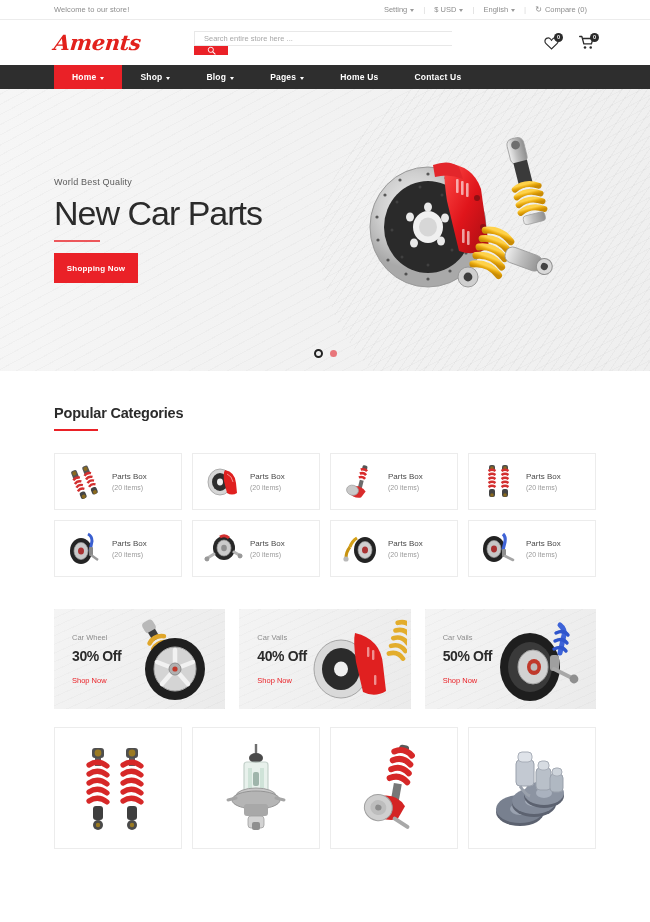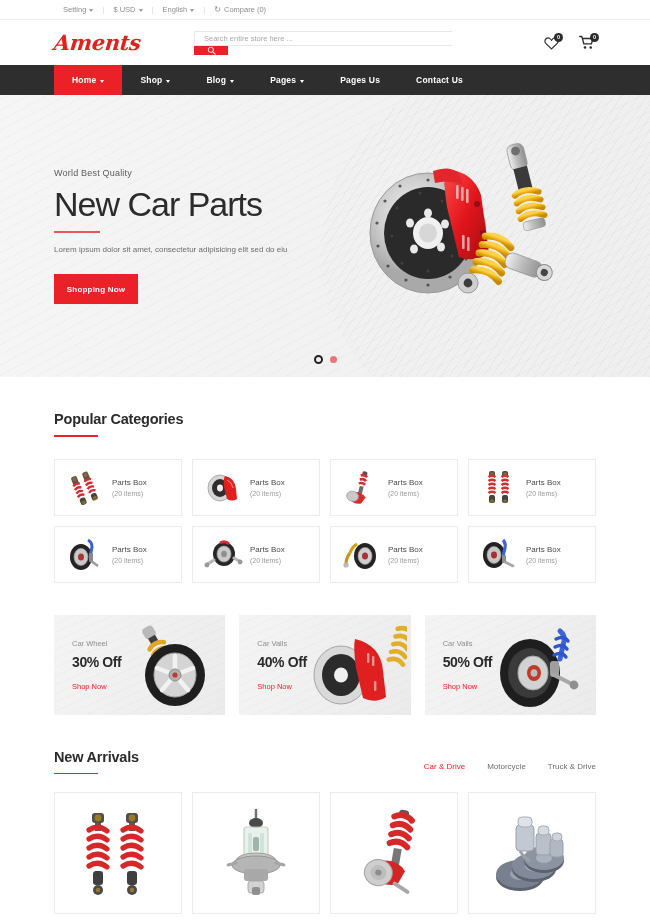--- a/index.html
+++ b/index.html
@@ -64,21 +64,21 @@
   .badge {
     position: absolute; top: -1px; right: -3px;
     background: #2b2b2b; color: #fff; border-radius: 50%;
     width: 9px; height: 9px; font-size: 5.5px;
     display:flex; align-items:center; justify-content:center;
     font-weight: 600;
   }
 
   
   .nav {
-    height: 30px; background: #2e2e2e;
+    height: 24px; background: #2e2e2e;
     display: flex; align-items: stretch; padding-left: 54px;
   }
   .nav-item {
     display: flex; align-items: center; gap: 4px;
     padding: 0 18px; color: #fff; font-size: 8.5px; font-weight: 600;
     letter-spacing: .2px; cursor: pointer;
   }
   .nav-item.active { background: #ea2127; }
   .nav-caret { display:inline-block; width:0; height:0;
     border-left:2.6px solid transparent; border-right:2.6px solid transparent;
@@ -167,20 +167,21 @@
   }
   .prod-art { width: 92px; height: 100px; }
   svg { display:block; }
 </style>
 </head>
 <body>
 
 <div class="page">
 
   <div class="topbar">
+    <div class="welcome">Welcome to our store!</div>
     <div class="right">
       <div class="tb-item">
         <span>Setting</span>
         <span class="caret"></span>
       </div>
       <span class="tb-sep">|</span>
       <div class="tb-item">
         <span>$ USD</span>
         <span class="caret"></span>
       </div>
@@ -237,34 +238,33 @@
     </div>
     <div class="nav-item">
       <span>Blog</span>
       <span class="nav-caret"></span>
     </div>
     <div class="nav-item">
       <span>Pages</span>
       <span class="nav-caret"></span>
     </div>
     <div class="nav-item">
-      <span>Pages Us</span>
+      <span>Home Us</span>
     </div>
     <div class="nav-item">
       <span>Contact Us</span>
     </div>
   </div>
 
   <div class="hero">
     <div class="hero-inner">
       <div class="hero-copy">
         <div class="eyebrow">World Best Quality</div>
         <div class="hero-title">New Car Parts</div>
         <div class="title-rule"></div>
-        <div class="hero-sub">Lorem ipsum dolor sit amet, consectetur adipisicing elit sed do eiu</div>
         <button class="btn-red">Shopping Now</button>
       </div>
     </div>
 
     <div class="hero-art">
       <svg viewBox="0 0 250 180" width="250" height="180">
         <defs>
           <radialGradient id="discG" cx="38%" cy="35%">
             <stop offset="0" stop-color="#f2f2f2"></stop>
               <stop offset="0.6" stop-color="#cfcfcf"></stop>
@@ -607,31 +607,20 @@
             <path d="M66 52 l18 9" stroke="#a8a8a8" stroke-width="4" stroke-linecap="round"></path>
             <circle cx="86" cy="62" r="4.4" fill="#8f8f8f"></circle>
           </svg>
         </div>
       </div>
 
     </div>
   </div>
 
   <div class="section">
-    <div class="na-head">
-      <div>
-        <div class="sec-title">New Arrivals</div>
-        <div class="sec-rule"></div>
-      </div>
-      <div class="na-tabs">
-        <span class="na-tab active">Car &amp; Drive</span>
-        <span class="na-tab">Motorcycle</span>
-        <span class="na-tab">Truck &amp; Drive</span>
-      </div>
-    </div>
 
     <div class="prod-grid">
 
       <div class="prod-card">
         <div class="prod-art">
           <svg viewBox="0 0 92 100" width="92" height="100">
             <g>
               <rect x="20" y="10" width="12" height="10" rx="3" fill="#4f4f4f"></rect>
                 <circle cx="26" cy="15" r="3.4" fill="#9a7a22"></circle>
               <rect x="23" y="20" width="6" height="8" fill="#5a5a5a"></rect>

